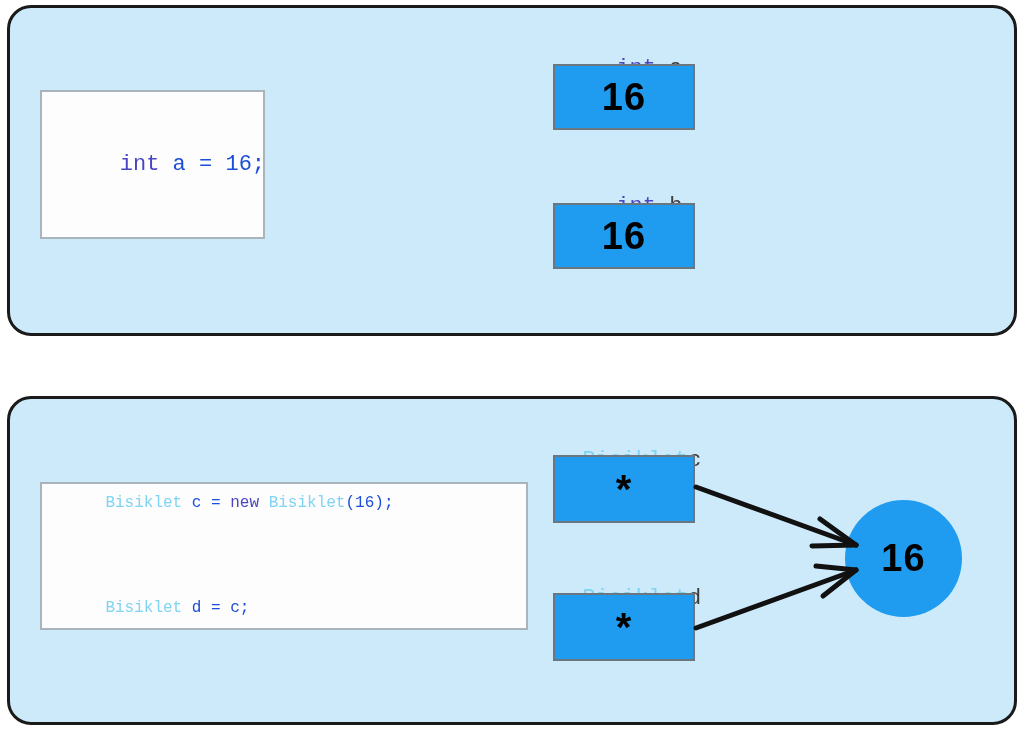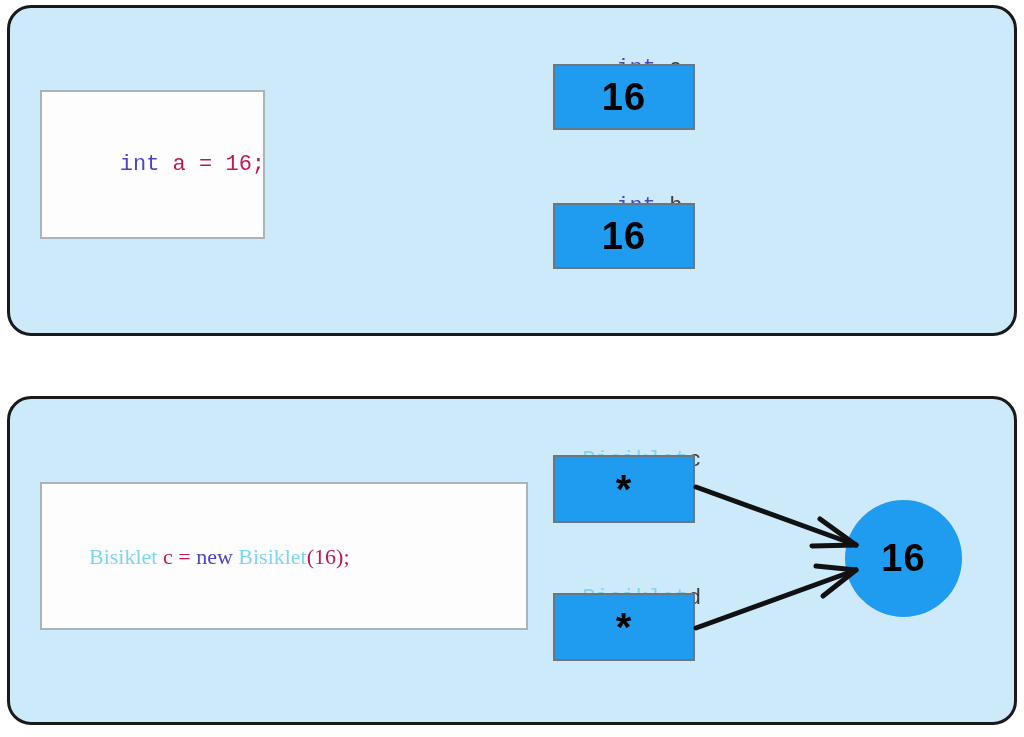--- a/index.html
+++ b/index.html
@@ -61,27 +61,26 @@
     padding-left: 25px;
   }
   .code-line {
     font-family: "Liberation Mono", "DejaVu Sans Mono", monospace;
     font-size: 22px;
     line-height: 30px;
     color: #3d3d3d;
     white-space: pre;
   }
   #code-box-references .code-line {
-    font-size: 22px;
+    font-size: 16px;
     line-height: 35px;
-    font-family: Liberation Serif, serif;
   }
   .tok-kw      { color: #4b45c4; }
   .tok-type    { color: #7fd4f2; }
-  .tok-plain   { color: #be185d; }
+  .tok-plain   { color: #1d4ed8; }
 
   
   .var-label {
     position: absolute;
     font-family: "Liberation Mono", "DejaVu Sans Mono", monospace;
     font-size: 22px;
     white-space: pre;
   }
   .var-label .lbl-type-int   { color: #4b45c4; }
   .var-label .lbl-type-class { color: #7fd4f2; }
@@ -158,20 +157,23 @@
 </div>
 
 <div class="value-box" style="left:553px; top:203px; width:142px; height:66px;">16</div>
 
 <div class="panel" id="panel-references"></div>
 
 <div class="code-box" id="code-box-references">
   <div class="code-line">
     <span class="tok-type">Bisiklet</span><span class="tok-plain"> c = </span><span class="tok-kw">new</span><span class="tok-plain"> </span><span class="tok-type">Bisiklet</span><span class="tok-plain">(16);</span>
   </div>
+  <div class="code-line">
+    <span class="tok-type">Bisiklet</span><span class="tok-plain"> d = c;</span>
+  </div>
 </div>
 
 <div class="var-label" style="left:556px; top:423px;">
   <span class="lbl-type-class">Bisiklet</span><span class="lbl-name">c</span>
 </div>
 
 <div class="value-box star" style="left:553px; top:455px; width:142px; height:68px;">*</div>
 
 <div class="var-label" style="left:556px; top:561px;">
   <span class="lbl-type-class">Bisiklet</span><span class="lbl-name">d</span>

